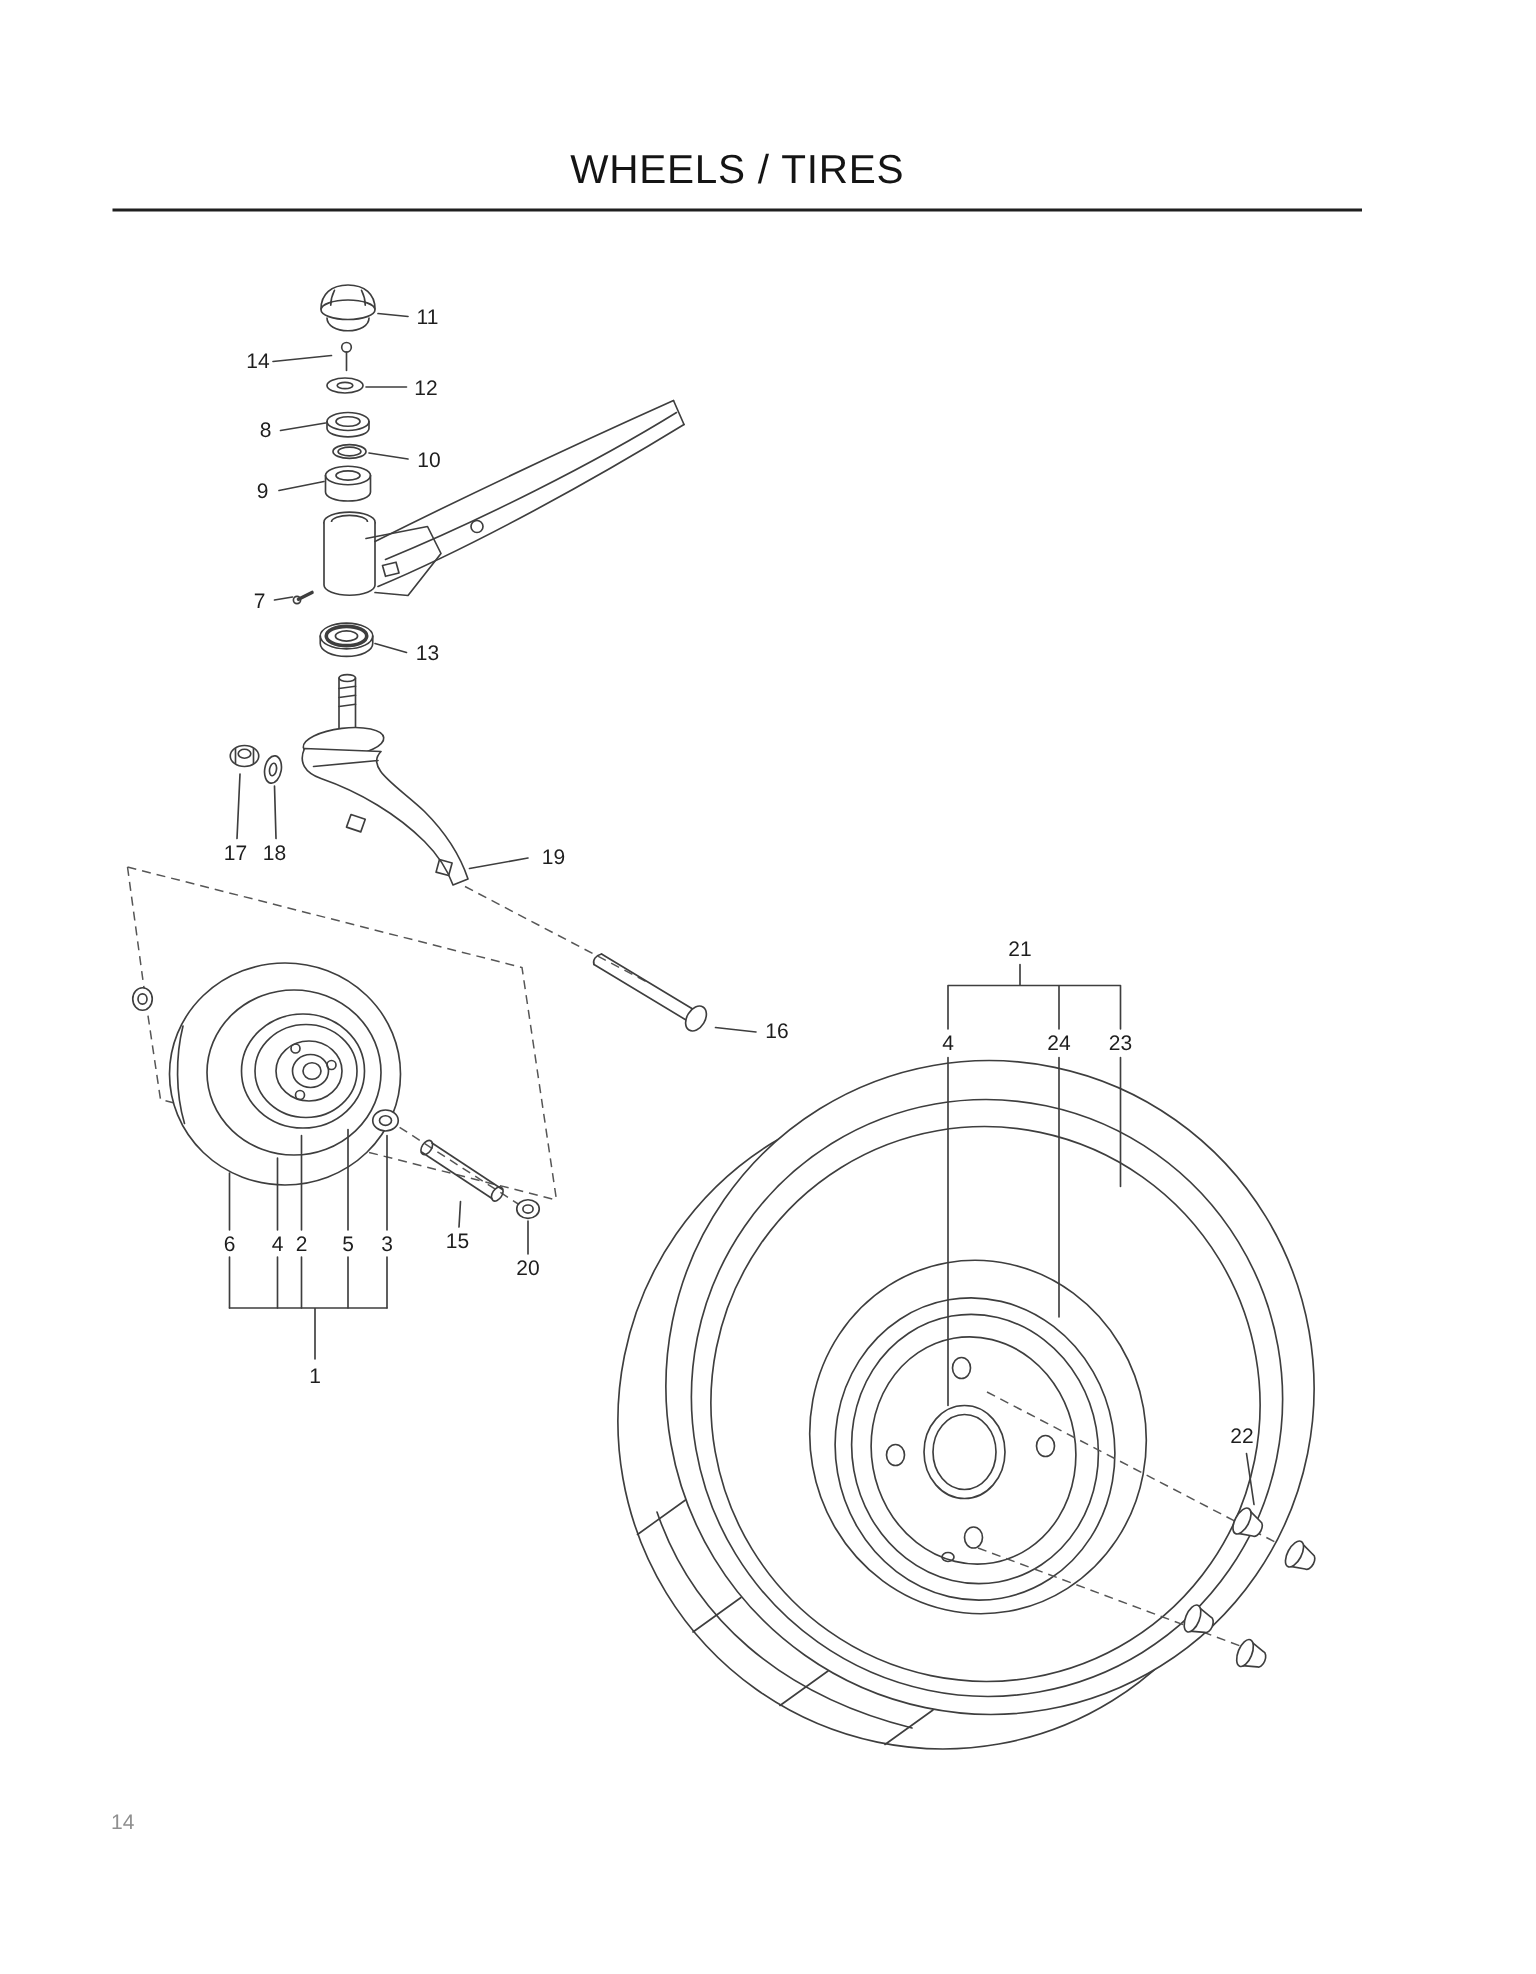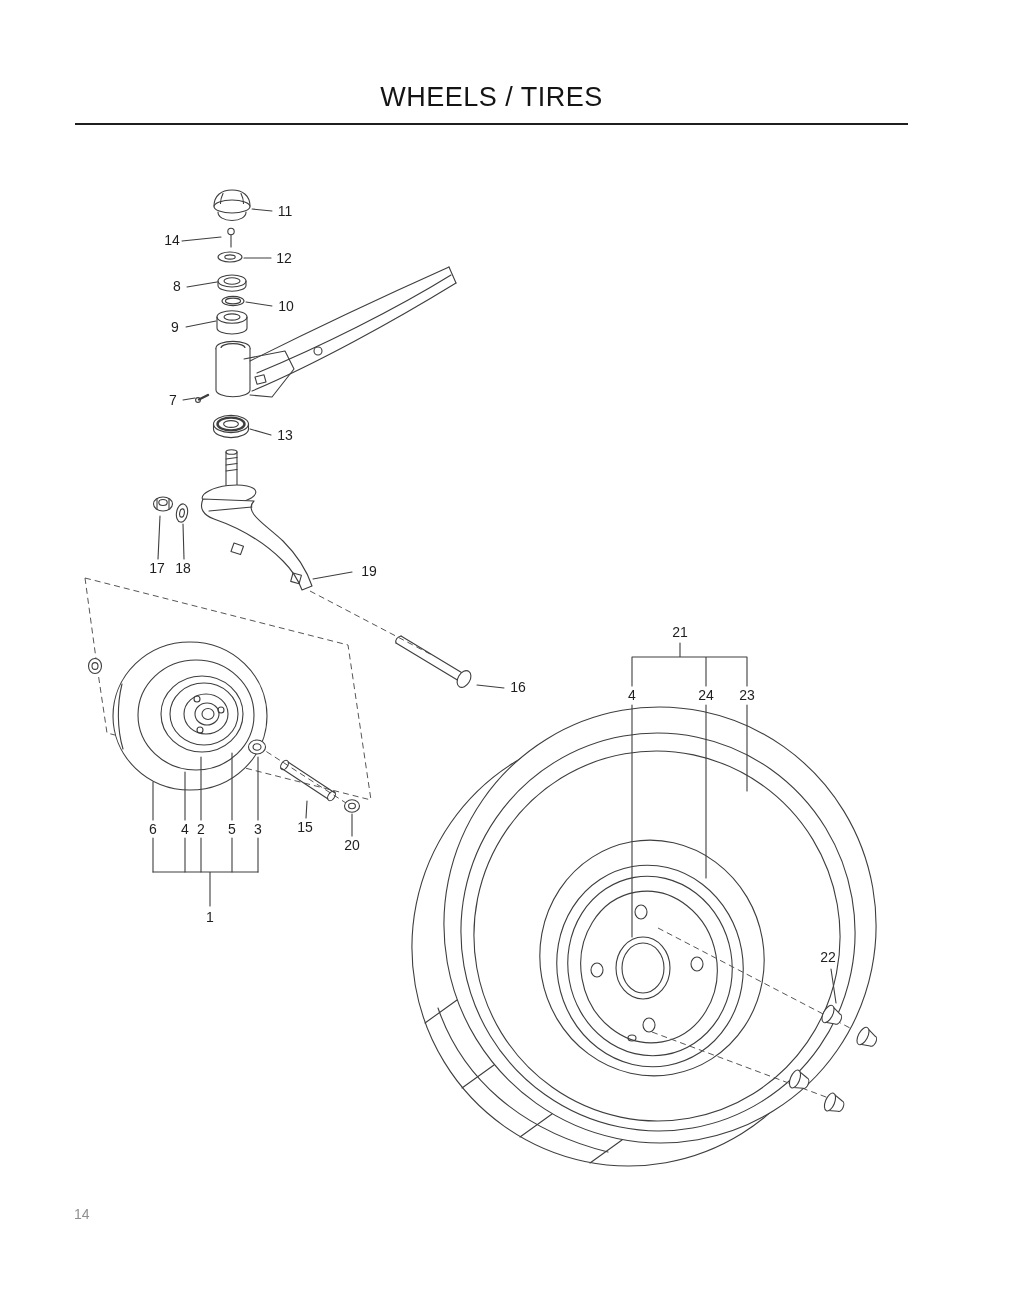--- a/index.html
+++ b/index.html
@@ -1,18 +1,18 @@
 <!DOCTYPE html>
 <html><head>
 <meta charset="utf-8">
 <style>
   html,body{margin:0;padding:0;background:#ffffff;}
   .page{position:relative;width:1024px;height:1316px;background:#fff;overflow:hidden;
         font-family:"Liberation Sans",sans-serif;}
-  .title-block{position:absolute;left:75px;top:82px;width:833px;text-align:center;
+  .title-block{position:absolute;left:75px;top:98px;width:833px;text-align:center;
                border-bottom:2px solid #1f1f1f;padding-bottom:10px;}
   .title-block h1{margin:0;font-size:27px;font-weight:400;letter-spacing:.5px;color:#141414;}
   .page-number{position:absolute;left:74px;top:1206px;font-size:14px;color:#8f8f8f;}
   svg.diagram{position:absolute;left:0;top:0;}
   .ln {fill:none;stroke:#3e3e3e;stroke-width:1.1;stroke-linecap:round;stroke-linejoin:round;}
   .ln2{fill:none;stroke:#3e3e3e;stroke-width:2.4;stroke-linecap:round;}
   .lnf{fill:#ffffff;stroke:#3e3e3e;stroke-width:1.1;stroke-linejoin:round;}
   .dash{fill:none;stroke:#565656;stroke-width:1;stroke-dasharray:6 4;}
   .plbl{font-family:"Liberation Sans",sans-serif;font-size:14px;fill:#1e1e1e;}
 </style>

